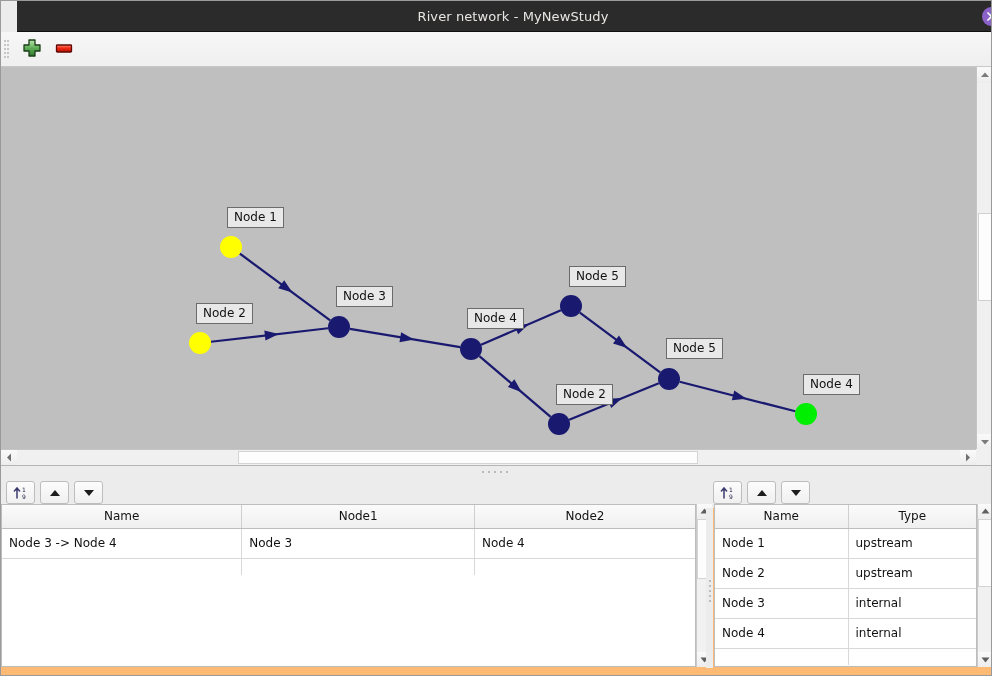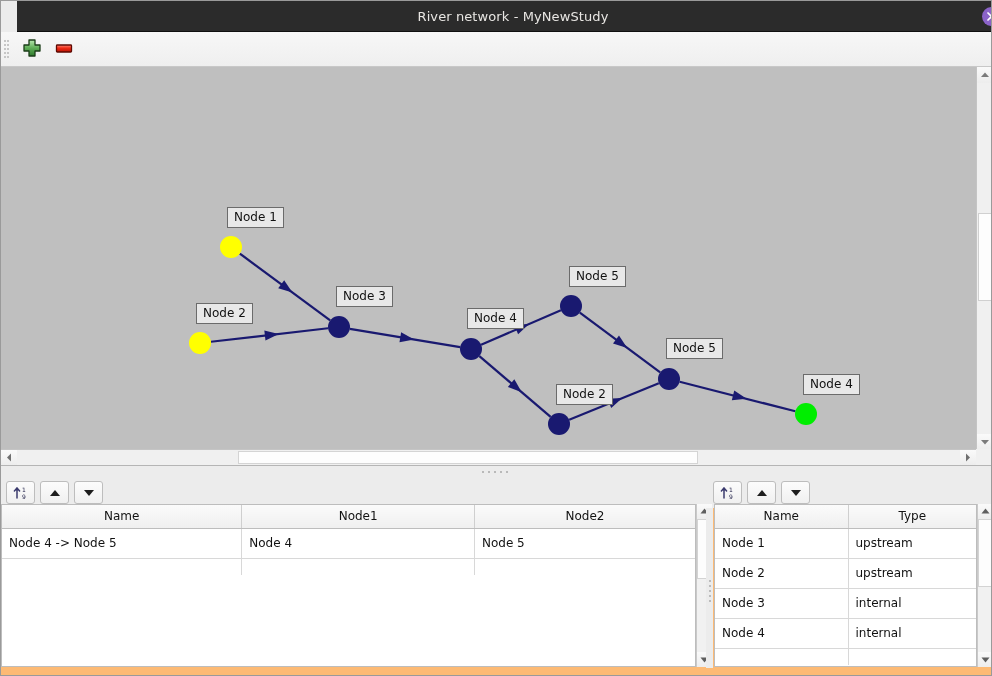--- a/index.html
+++ b/index.html
@@ -420,23 +420,23 @@
         <table class="grid">
           <thead>
               <tr id="reaches-head">
                 <th style="width: 236px;">Name</th>
                 <th style="width: 229px;">Node1</th>
                 <th class="last" style="width: 217px;">Node2</th>
               </tr>
             </thead>
           <tbody id="reaches-body">
               <tr>
-                <td>Node 4 -&gt; Node 5</td>
-                <td>Node 4</td>
-                <td class="last">Node 5</td>
+                <td>Node 3 -&gt; Node 4</td>
+                <td>Node 3</td>
+                <td class="last">Node 4</td>
               </tr>
               <tr class="filler">
                 <td>&nbsp;</td>
                 <td>&nbsp;</td>
                 <td class="last">&nbsp;</td>
               </tr>
             </tbody>
         </table>
       </div>
 

